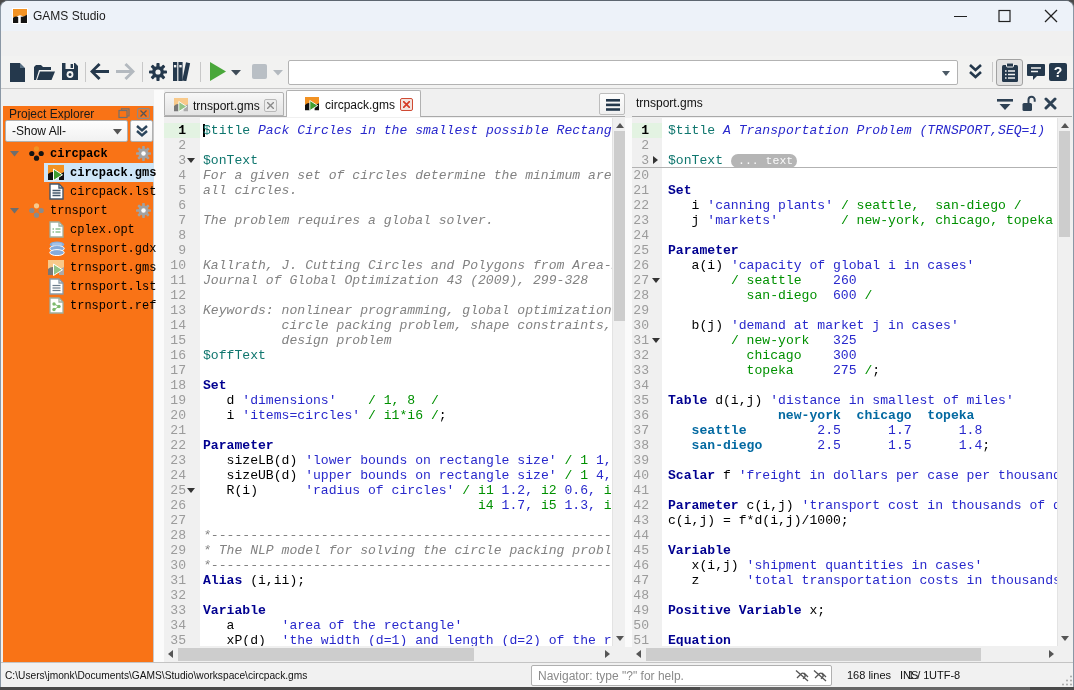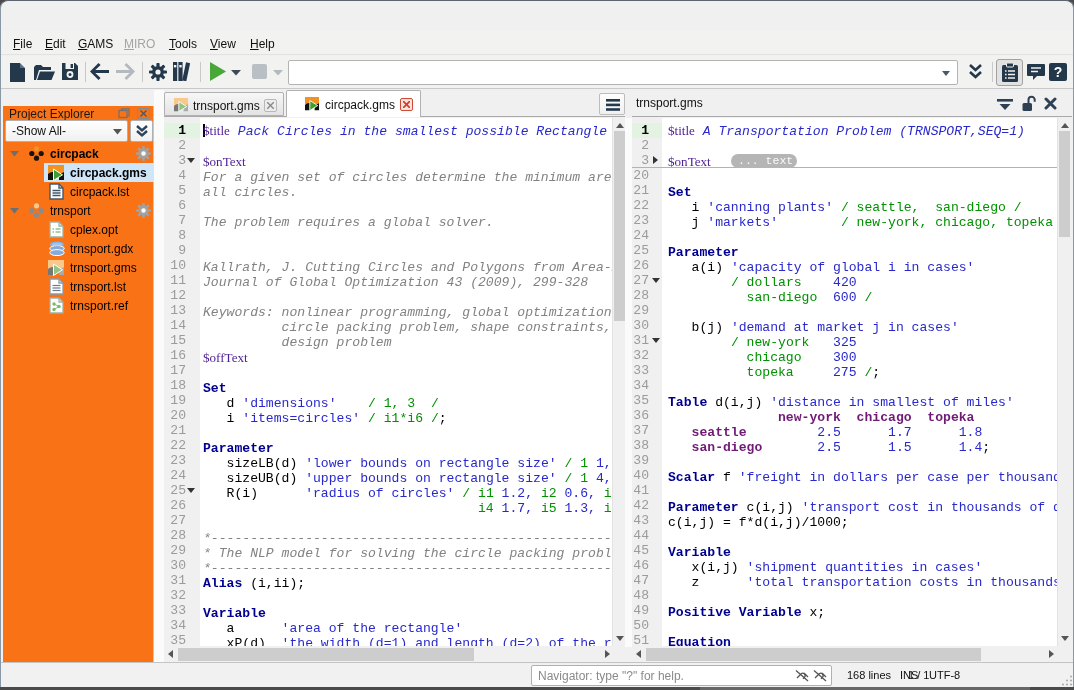--- a/index.html
+++ b/index.html
@@ -29,46 +29,46 @@
 
 #main { position:absolute; left:0; top:89px; width:100%; height:572px; background:#f0f0f0; }
 
 
 #pex { position:absolute; left:2px; top:16px; width:151px; height:572px; background:#f97316; border-right:1px solid #c8c8c8; }
 #pexhead { position:absolute; left:6px; top:1px; font-size:12px; color:#1a1a1a; }
 #showall { position:absolute; left:2px; top:14px; width:123px; height:22px; background:linear-gradient(#fefefe,#f1f1f1); border:1px solid #b0b0b0; border-radius:2px; font-size:12px; color:#111; }
 #showall span { position:absolute; left:6px; top:3px; }
 #chevbtn { position:absolute; left:127px; top:14px; width:23px; height:22px; background:linear-gradient(#fefefe,#f1f1f1); border:1px solid #b0b0b0; border-radius:2px; }
 .trow { position:absolute; left:0; width:151px; height:19px; font-size:12px; color:#000; }
-.trow .lbl { position:absolute; top:3px; }
+.trow .lbl { position:absolute; top:3px;font-family:Liberation Mono, monospace; }
 .sel { position:absolute; left:41px; width:110px; height:19px; background:#cfe6f8; }
 
 
 #edgrp { position:absolute; left:163px; top:0; width:461px; height:572px; }
 #tabbar { position:absolute; left:0; top:0; width:461px; height:27px; background:#f0f0f0; border-bottom:1px solid #a9a9a9; }
 .tab { position:absolute; font-size:12px; }
 #tab1 { left:0px; top:2px; width:120px; height:24px; background:linear-gradient(#f7f7f7,#e3e3e3); border:1px solid #b1b1b1; border-radius:2px 2px 0 0; }
 #tab2 { left:122px; top:0px; width:135px; height:27px; background:#fff; border:1px solid #b1b1b1; border-bottom:none; border-radius:2px 2px 0 0; }
 .tab .tlbl { position:absolute; left:28px; top:6px; color:#111; }
 #hamb { position:absolute; left:435px; top:3px; width:26px; height:22px; background:linear-gradient(#fdfdfd,#f0f0f0); border:1px solid #bdbdbd; border-radius:2px; }
 
 
 .edwrap { position:absolute; background:#fff; overflow:hidden; }
 .gut { position:absolute; top:0; bottom:0; background:#f0f0f0; }
 pre, .cl { font-family:"Liberation Mono", monospace; font-size:13.1px; line-height:15px; white-space:pre; }
 .nums { position:absolute; top:5px; text-align:right; color:#9b9b9b; }
 .code { position:absolute; top:5px; color:#000; }
 .kw { color:#000090; font-weight:bold; }
 .str { color:#2828cc; }
 .ttl { color:#2828cc; font-style:italic; }
-.dir { color:#4c1d95;font-family:Liberation Serif, serif; }
+.dir { color:#0f766e; }
 .cmt { color:#828282; font-style:italic; }
 .dat { color:#009000; }
 .num { color:#2828cc; }
-.th  { color:#701a75; font-weight:bold; }
+.th  { color:#0369a1; font-weight:bold; }
 .curln { position:absolute; background:#e3f3e2; height:15px; }
 .fold { position:absolute; width:0; height:0; }
 .fold.dn { border-left:4px solid transparent; border-right:4px solid transparent; border-top:5px solid #333; }
 .fold.rt { border-top:4px solid transparent; border-bottom:4px solid transparent; border-left:5px solid #333; }
 
 
 .sb { position:absolute; background:#f0f0f0; }
 .sbh { position:absolute; background:#cdcdcd; }
 .sbarr { position:absolute; width:0; height:0; }
 
@@ -81,30 +81,36 @@
 </style>
 </head>
 <body>
 <div id="corner-tl"></div>
 <div id="corner-tr"></div>
 <div id="bottomstrip">
     <div style="position:absolute;left:700px;top:0;width:330px;height:3px;background:#6e6e6e;opacity:0.8"></div>
   </div>
 <div id="win">
 
-
-  <div id="menubar">
-    <div class="mi" style="left:12px"><u>F</u>ile</div>
-    <div class="mi" style="left:44px"><u>E</u>dit</div>
-    <div class="mi" style="left:77px"><u>G</u>AMS</div>
-    <div class="mi dis" style="left:123px"><u>M</u>IRO</div>
-    <div class="mi" style="left:168px"><u>T</u>ools</div>
-    <div class="mi" style="left:209px"><u>V</u>iew</div>
-    <div class="mi" style="left:249px"><u>H</u>elp</div>
+  <div id="titlebar">
+    <svg class="abs" style="left:11px;top:7px" width="16" height="16" viewBox="0 0 16 16">
+      <rect x="0" y="0" width="16" height="16" fill="#ffffff"></rect>
+      <path d="M1 1 H15 V7 Q12.5 9.5 10.5 8.2 Q8 6.5 6 8 Q3.5 10 1 9 Z" fill="#f29223"></path>
+      <path d="M1 9.8 Q3.5 7.8 6.2 9 L6.2 15 L1 15 Z" fill="#131313"></path>
+      <path d="M8.8 8.6 Q11 9.6 15 6.8 L15 15 L8.8 15 Z" fill="#131313"></path>
+    </svg>
+    <div id="titletext">GAMS Studio</div>
+    <svg class="abs" style="left:950px;top:8px" width="120" height="14" viewBox="0 0 120 14">
+      <line x1="3" y1="7.5" x2="16" y2="7.5" stroke="#222" stroke-width="1.2"></line>
+      <rect x="48" y="1.5" width="11" height="11" fill="none" stroke="#222" stroke-width="1.2"></rect>
+      <line x1="94" y1="1" x2="106" y2="13" stroke="#222" stroke-width="1.2"></line>
+      <line x1="106" y1="1" x2="94" y2="13" stroke="#222" stroke-width="1.2"></line>
+    </svg>
   </div>
+
 
   <div id="toolbar">
     <div id="tbicons">
 
       <svg class="abs" style="left:9px;top:7px" width="16" height="19" viewBox="0 0 16 19">
         <path d="M0 0 L10 0 L15 5 L15 19 L0 19 Z M10 0 L10 5 L15 5" fill="#24384c"></path>
         <path d="M10 0 L15 5 L10 5 Z" fill="#5a7185"></path>
       </svg>
 
       <svg class="abs" style="left:33px;top:9px" width="21" height="15" viewBox="0 0 21 15">
@@ -457,21 +463,21 @@
 
 <span class="cmt">Kallrath, J. Cutting Circles and Polygons from Area-Minimizing Rectangles.</span>
 <span class="cmt">Journal of Global Optimization 43 (2009), 299-328</span>
 
 <span class="cmt">Keywords: nonlinear programming, global optimization, mathematics,</span>
 <span class="cmt">          circle packing problem, shape constraints, minimal area,</span>
 <span class="cmt">          design problem</span>
 <span class="dir">$offText</span>
 
 <span class="kw">Set</span>
-   d <span class="str">'dimensions'</span>    <span class="dat">/ 1, 3  /</span>
+   d <span class="str">'dimensions'</span>    <span class="dat">/ 1, 8  /</span>
    i <span class="str">'items=circles'</span> <span class="dat">/ i1*i6 /</span>;
 
 <span class="kw">Parameter</span>
    sizeLB(d) <span class="str">'lower bounds on rectangle size'</span> <span class="dat">/ 1 </span><span class="num">1,</span><span class="dat"> 2 </span>
    sizeUB(d) <span class="str">'upper bounds on rectangle size'</span> <span class="dat">/ 1 </span><span class="num">4,</span><span class="dat"> 2 </span>
    R(i)      <span class="str">'radius of circles'</span> <span class="dat">/ i1 </span><span class="num">1.2,</span><span class="dat"> i2 </span><span class="num">0.6,</span><span class="dat"> i3 </span>
                                    <span class="dat">i4 </span><span class="num">1.7,</span><span class="dat"> i5 </span><span class="num">1.3,</span><span class="dat"> i6 </span>;
 
 <span class="cmt">*-----------------------------------------------------------------------</span>
 <span class="cmt">* The NLP model for solving the circle packing problem</span>
@@ -560,21 +566,21 @@
         <pre class="code" style="left:36px"><span class="dir">$title</span> <span class="ttl">A Transportation Problem (TRNSPORT,SEQ=1)</span>
 
 <span class="dir">$onText</span>
 
 <span class="kw">Set</span>
    i <span class="str">'canning plants'</span> <span class="dat">/ seattle,  san-diego /</span>
    j <span class="str">'markets'</span>        <span class="dat">/ new-york, chicago, topeka /</span>;
 
 <span class="kw">Parameter</span>
    a(i) <span class="str">'capacity of global i in cases'</span>
-        <span class="dat">/ dollars    </span><span class="num">420</span>
+        <span class="dat">/ seattle    </span><span class="num">260</span>
           <span class="dat">san-diego  </span><span class="num">600</span><span class="dat"> /</span>
 
    b(j) <span class="str">'demand at market j in cases'</span>
         <span class="dat">/ new-york   </span><span class="num">325</span>
           <span class="dat">chicago    </span><span class="num">300</span>
           <span class="dat">topeka     </span><span class="num">275</span><span class="dat"> /</span>;
 
 <span class="kw">Table</span> d(i,j) <span class="str">'distance in smallest of miles'</span>
               <span class="th">new-york  chicago  topeka</span>
    <span class="th">seattle</span>         <span class="num">2.5      1.7      1.8</span>
@@ -602,20 +608,21 @@
 
       <div class="sb" style="left:0px;top:557px;width:426px;height:15px">
         <div class="sbarr" style="left:4px;top:3px;border-top:4px solid transparent;border-bottom:4px solid transparent;border-right:5px solid #555"></div>
         <div class="sbh" style="left:14px;top:1px;width:335px;height:13px"></div>
         <div class="sbarr" style="left:417px;top:3px;border-top:4px solid transparent;border-bottom:4px solid transparent;border-left:5px solid #555"></div>
       </div>
     </div>
   </div>
 
   <div id="status">
+    <div class="path">C:\Users\jmonk\Documents\GAMS\Studio\workspace\circpack.gms</div>
     <div id="navbox">
         <div class="ph">Navigator: type "?" for help.</div>
       <svg class="abs" style="left:263px;top:3px" width="34" height="14" viewBox="0 0 34 14">
         <g stroke="#555" stroke-width="1.3" fill="none">
           <path d="M2 9 L6 5 a2.4 2.4 0 013.4 3.4 L8 9.8"></path>
           <path d="M9 4 L13 8"></path>
           <path d="M1 1.5 L13 12"></path>
           <path d="M20 9 L24 5 a2.4 2.4 0 013.4 3.4 L26 9.8"></path>
           <path d="M27 4 L31 8"></path>
           <path d="M19 1.5 L31 12"></path>

